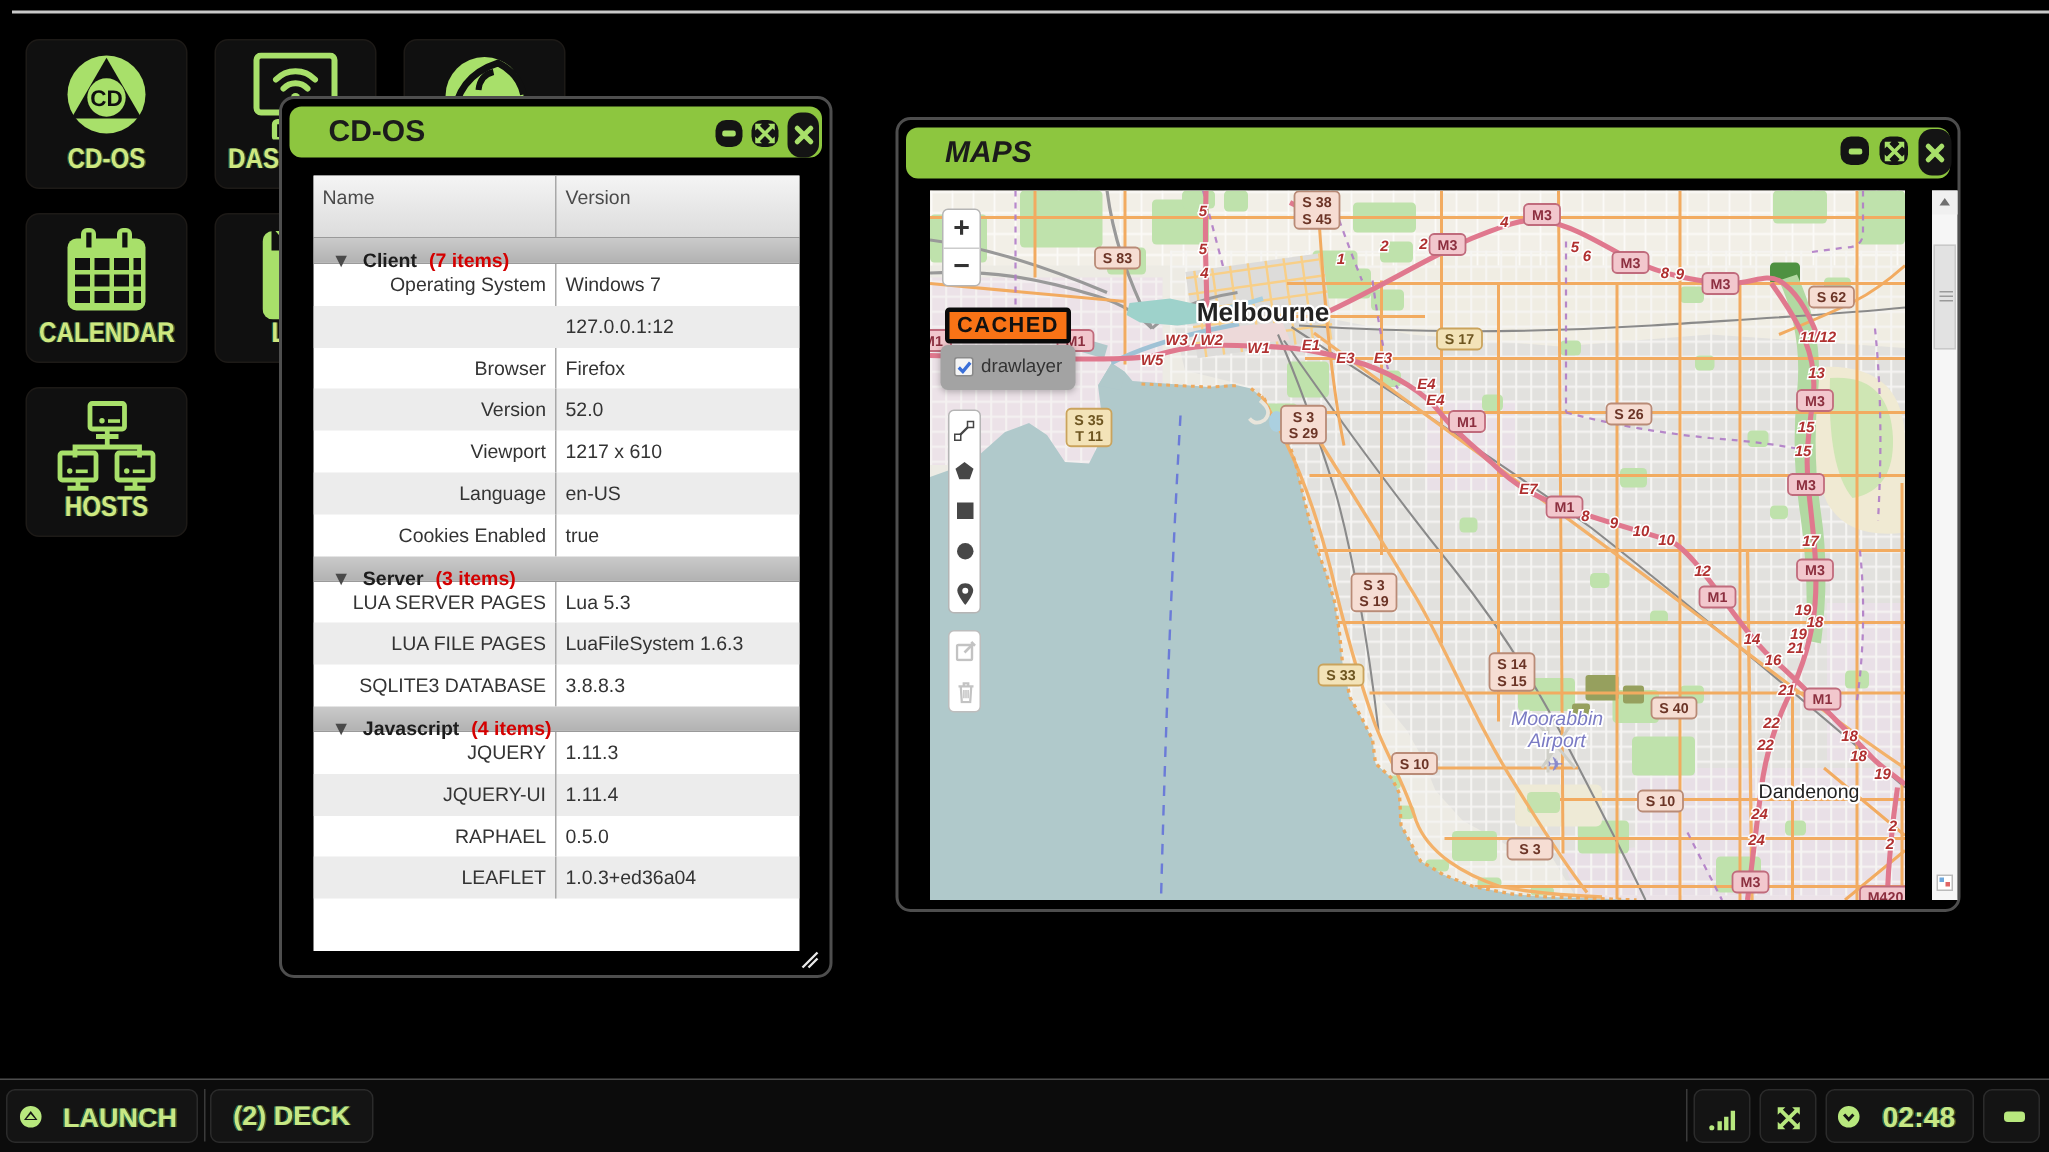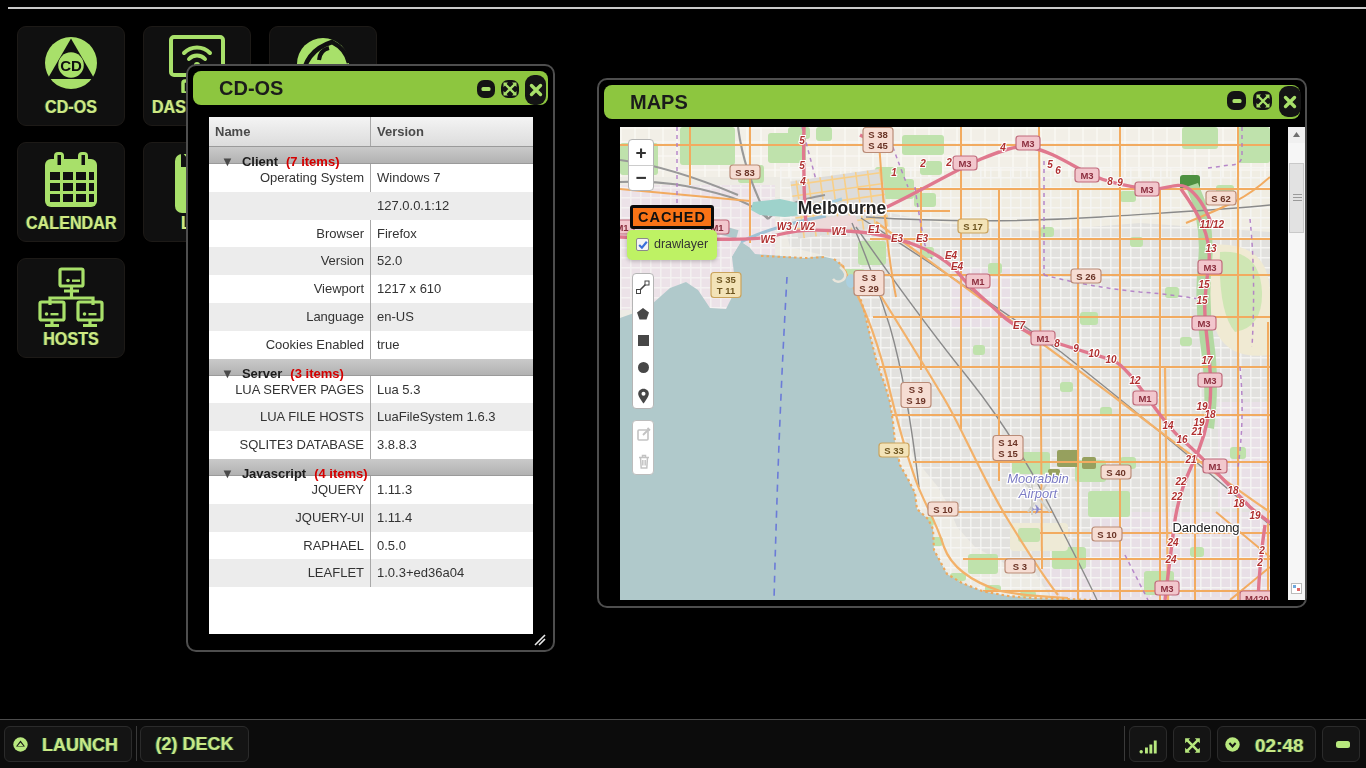--- a/index.html
+++ b/index.html
@@ -23,22 +23,22 @@
   .wbtn svg { position:absolute; left:50%; top:50%; transform:translate(-50%,-50%); }
   
   #tbl { position:absolute; left:21px; top:51px; width:324px; height:517px; background:#fff;
     font-size:13px; color:#333; overflow:hidden; }
   .trow { position:relative; width:100%; height:27.8px; }
   .trow .c1 { position:absolute; left:0; top:0; width:162px; height:100%; text-align:right;
     padding-right:6px; line-height:27.8px; border-right:1px solid #a8a8a8; }
   .trow .c2 { position:absolute; left:163px; top:0; right:0; height:100%; text-align:left;
     padding-left:5px; line-height:27.8px; }
   .trow.alt { background:#ececec; }
-  .thead { position:relative; width:100%; height:30px; background:linear-gradient(#f4f4f4,#dcdcdc);
-    border-bottom:1px solid #9a9a9a; font-weight:bold; color:#4a4a4a; }
+  .thead { position:relative; width:100%; height:42px; background:linear-gradient(#f4f4f4,#dcdcdc);
+    border-bottom:1px solid #9a9a9a; font-weight:normal; color:#4a4a4a; }
   .thead .c1 { position:absolute; left:0; top:0; width:162px; height:100%; text-align:left;
     padding-left:6px; line-height:29px; border-right:1px solid #a8a8a8; }
   .thead .c2 { position:absolute; left:163px; top:0; right:0; height:100%; padding-left:5px; line-height:29px; }
   .tgrp { position:relative; width:100%; height:17px; background:linear-gradient(#cacaca,#b2b2b2);
     border-bottom:1px solid #9a9a9a; line-height:30.5px; font-weight:bold; color:#1c1c1c; }
   .tgrp .tri { display:inline-block; margin:0 8px 0 12px; color:#4a4a4a; font-size:13px; }
   .tgrp .cnt { color:#d40000; margin-left:8px; }
   
   #taskbar { position:absolute; left:0; top:719px; width:1366px; height:49px; background:#0c0c0c;
     border-top:1px solid #4c4c4c; }
@@ -126,21 +126,21 @@
       <circle cx="8.5" cy="47" r="1.8"></circle>
         <rect x="12.5" y="46" width="8" height="2.4"></rect>
       <circle cx="46.5" cy="47" r="1.8"></circle>
         <rect x="50.5" y="46" width="8" height="2.4"></rect>
     </g>
   </svg>
   <div class="lbl">HOSTS</div>
 </div>
 
 <div class="win" id="mapswin" style="left:597px; top:78px; width:710px; height:530px;">
-  <div class="tbar" style="right:5px;">
+  <div class="tbar" style="right:5px;font-style:italic;">
     <span class="wt">MAPS</span>
   </div>
   <div class="wbtn" style="left:628px; top:11px; width:19px; height:19px;">
     <svg width="13" height="13" viewBox="0 0 13 13">
         <rect x="2" y="4.5" width="9" height="4" rx="1.5" fill="#a8e06a"></rect>
       </svg>
   </div>
   <div class="wbtn" style="left:654px; top:11px; width:19px; height:19px;">
     <svg width="15" height="15" viewBox="0 0 15 15">
       <g stroke="#a8e06a" stroke-width="2.4">
@@ -523,21 +523,21 @@
 <text x="399" y="202">E7</text>
 </g>
 </svg>
 
     
     <div style="position:absolute; left:8px; top:12px; width:26px; height:52px; background:#fff; border:1px solid #b5b5b5; border-radius:4px;">
       <div style="position:absolute;left:0;top:0;width:100%;height:26px;border-bottom:1px solid #ccc;text-align:center;font-size:19px;font-weight:bold;color:#333;line-height:25px;">+</div>
       <div style="position:absolute;left:0;top:26px;width:100%;height:26px;text-align:center;font-size:19px;font-weight:bold;color:#333;line-height:23px;">−</div>
     </div>
     <div style="position:absolute; left:10px; top:78px; width:84px; height:24px; background:#f97316; border:3px solid #0a0a0a; border-radius:3px; text-align:center; font-size:14.5px; font-weight:bold; color:#111; line-height:18px; letter-spacing:1px;">CACHED</div>
-    <div style="position:absolute; left:7px; top:103px; width:90px; height:30px; background:#bef264; border-radius:5px; box-shadow:0 1px 4px rgba(0,0,0,0.25); font-size:12.5px; color:#333; line-height:29px;">
+    <div style="position:absolute; left:7px; top:103px; width:90px; height:30px; background:#a3a3a3; border-radius:5px; box-shadow:0 1px 4px rgba(0,0,0,0.25); font-size:12.5px; color:#333; line-height:29px;">
       <span style="position:absolute;left:9px;top:8px;width:13px;height:13px;border:1px solid #8a8a8a;background:#f4f4f4;border-radius:2px;"></span>
       <svg style="position:absolute;left:10px;top:9px;" width="12" height="12" viewBox="0 0 11 11">
           <path d="M2 5.5 L4.5 8 L9 2.5" stroke="#3a6fd8" stroke-width="2" fill="none"></path>
         </svg>
       <span style="position:absolute;left:27px;">drawlayer</span>
     </div>
     <div style="position:absolute; left:12px; top:146px; width:22px; height:136px; background:#fff; border:1px solid #b5b5b5; border-radius:4px;">
       <svg style="position:absolute;left:3px;top:6px;" width="14" height="14">
           <path d="M2 12 L11 3" stroke="#454545" stroke-width="1.6"></path>
           <rect x="0.5" y="9.5" width="4" height="4" fill="#fff" stroke="#454545"></rect>
@@ -639,21 +639,21 @@
     <div class="trow">
         <div class="c1">Cookies Enabled</div>
         <div class="c2">true</div>
       </div>
     <div class="tgrp"><span class="tri">▼</span>Server<span class="cnt">(3 items)</span></div>
     <div class="trow">
         <div class="c1">LUA SERVER PAGES</div>
         <div class="c2">Lua 5.3</div>
       </div>
     <div class="trow alt">
-        <div class="c1">LUA FILE HOSTS</div>
+        <div class="c1">LUA FILE PAGES</div>
         <div class="c2">LuaFileSystem 1.6.3</div>
       </div>
     <div class="trow">
         <div class="c1">SQLITE3 DATABASE</div>
         <div class="c2">3.8.8.3</div>
       </div>
     <div class="tgrp"><span class="tri">▼</span>Javascript<span class="cnt">(4 items)</span></div>
     <div class="trow">
         <div class="c1">JQUERY</div>
         <div class="c2">1.11.3</div>

